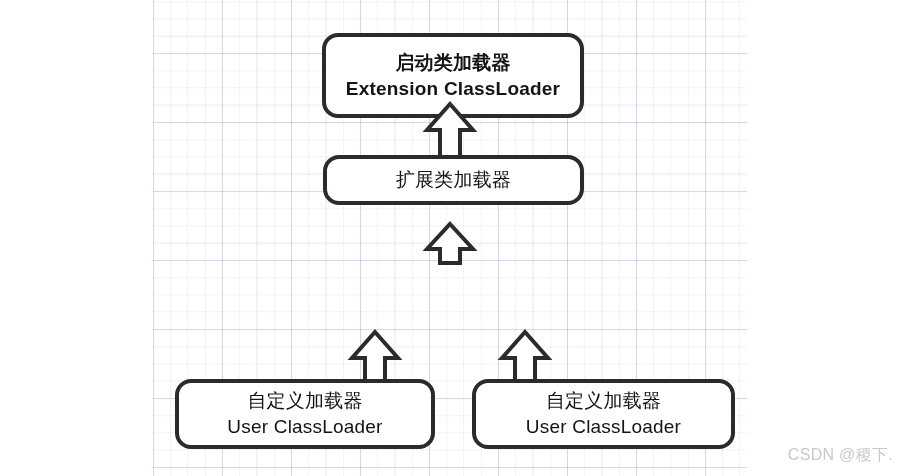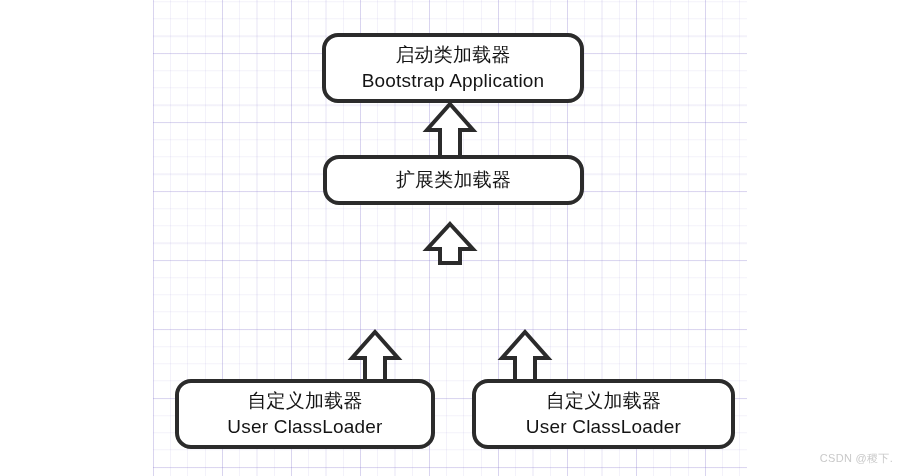--- a/index.html
+++ b/index.html
@@ -41,21 +41,21 @@
     justify-content: center;
     text-align: center;
     color: #141414;
     font-size: 19px;
     line-height: 1.35;
     letter-spacing: 0.2px;
   }
   .node .zh { display: block; }
   .node .en { display: block; }
 
-  #node-bootstrap   { left: 322px; top: 33px;  width: 262px; height: 70px; }
+  #node-bootstrap   { left: 322px; top: 33px;  width: 262px; height: 85px; font-weight: bold; }
   #node-extension   { left: 323px; top: 155px; width: 261px; height: 50px; }
   #node-application { left: 305px; top: 262px; width: 296px; height: 70px; }
   #node-user-left   { left: 175px; top: 379px; width: 260px; height: 70px; }
   #node-user-right  { left: 472px; top: 379px; width: 263px; height: 70px; }
 
   .arrow {
     position: absolute;
     overflow: visible;
   }
   .arrow polygon {
@@ -66,36 +66,36 @@
   }
   #arrow-ext-to-boot { left: 422px; top: 100px; }
   #arrow-app-to-ext  { left: 422px; top: 220px; }
   #arrow-userL-to-app{ left: 347px; top: 328px; }
   #arrow-userR-to-app{ left: 497px; top: 328px; }
 
   .watermark {
     position: absolute;
     right: 16px;
     bottom: 10px;
-    font-size: 11px;
+    font-size: 16px;
     color: #c9c9c9;
     letter-spacing: 0.3px;
     user-select: none;
   }
 </style>
 </head>
 <body>
 
 <div class="canvas">
 
   <div class="grid"></div>
 
   <div class="node" id="node-bootstrap">
     <span class="zh">启动类加载器</span>
-    <span class="en">Bootstrap Application</span>
+    <span class="en">Extension ClassLoader</span>
   </div>
 
   <svg class="arrow" id="arrow-ext-to-boot" width="56" height="60" viewBox="0 0 56 60">
     <polygon points="28,4 51,30 38,30 38,57 18,57 18,30 5,30"></polygon>
   </svg>
 
   <div class="node" id="node-extension">
     <span class="zh">扩展类加载器</span>
   </div>
 

